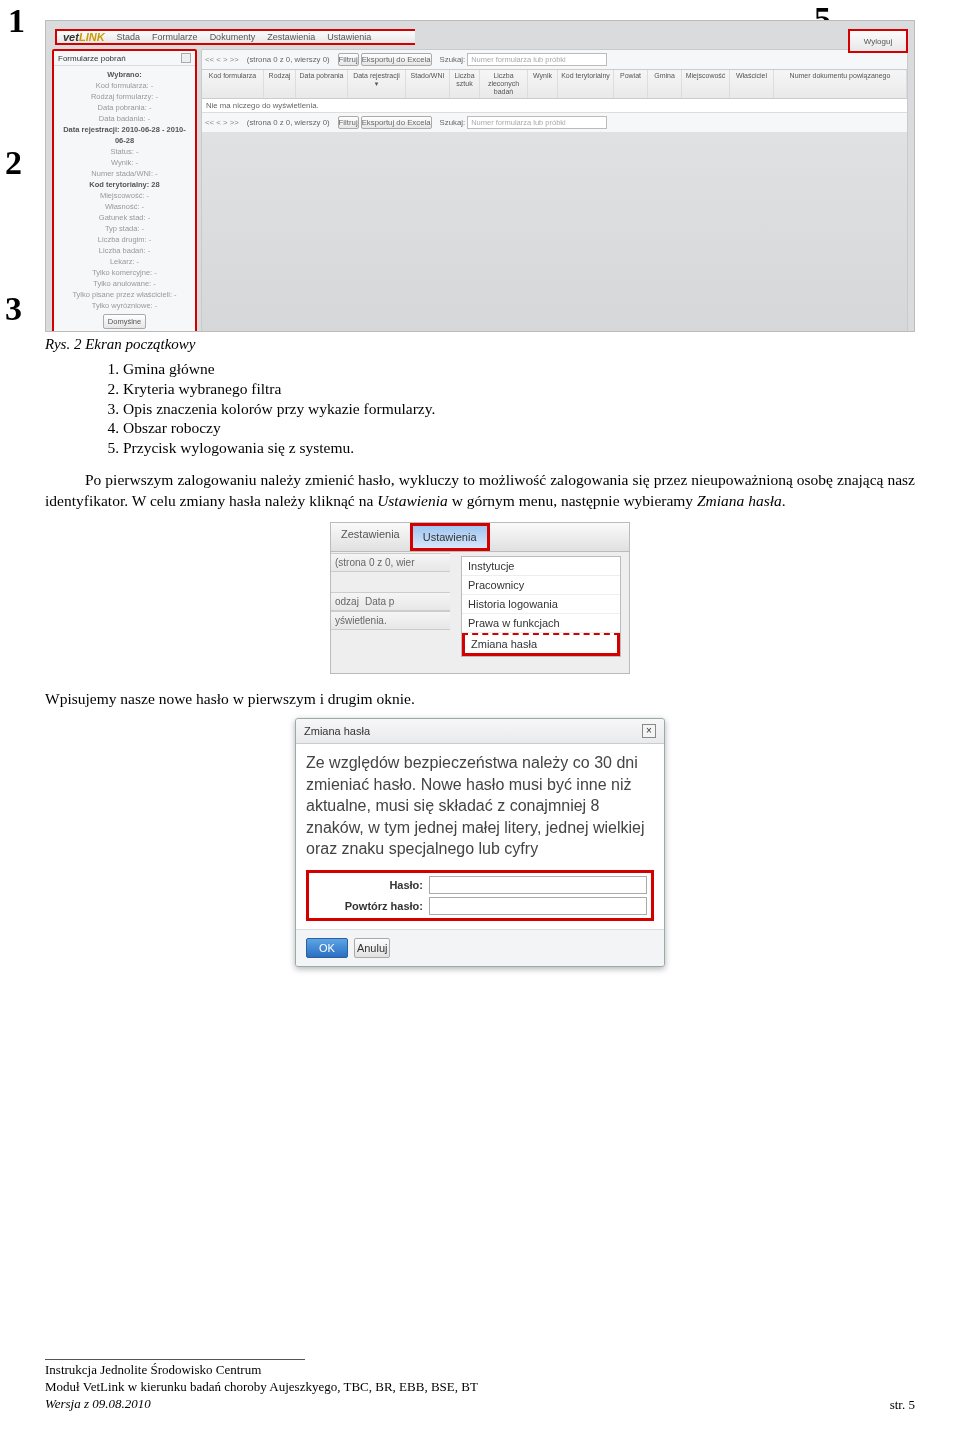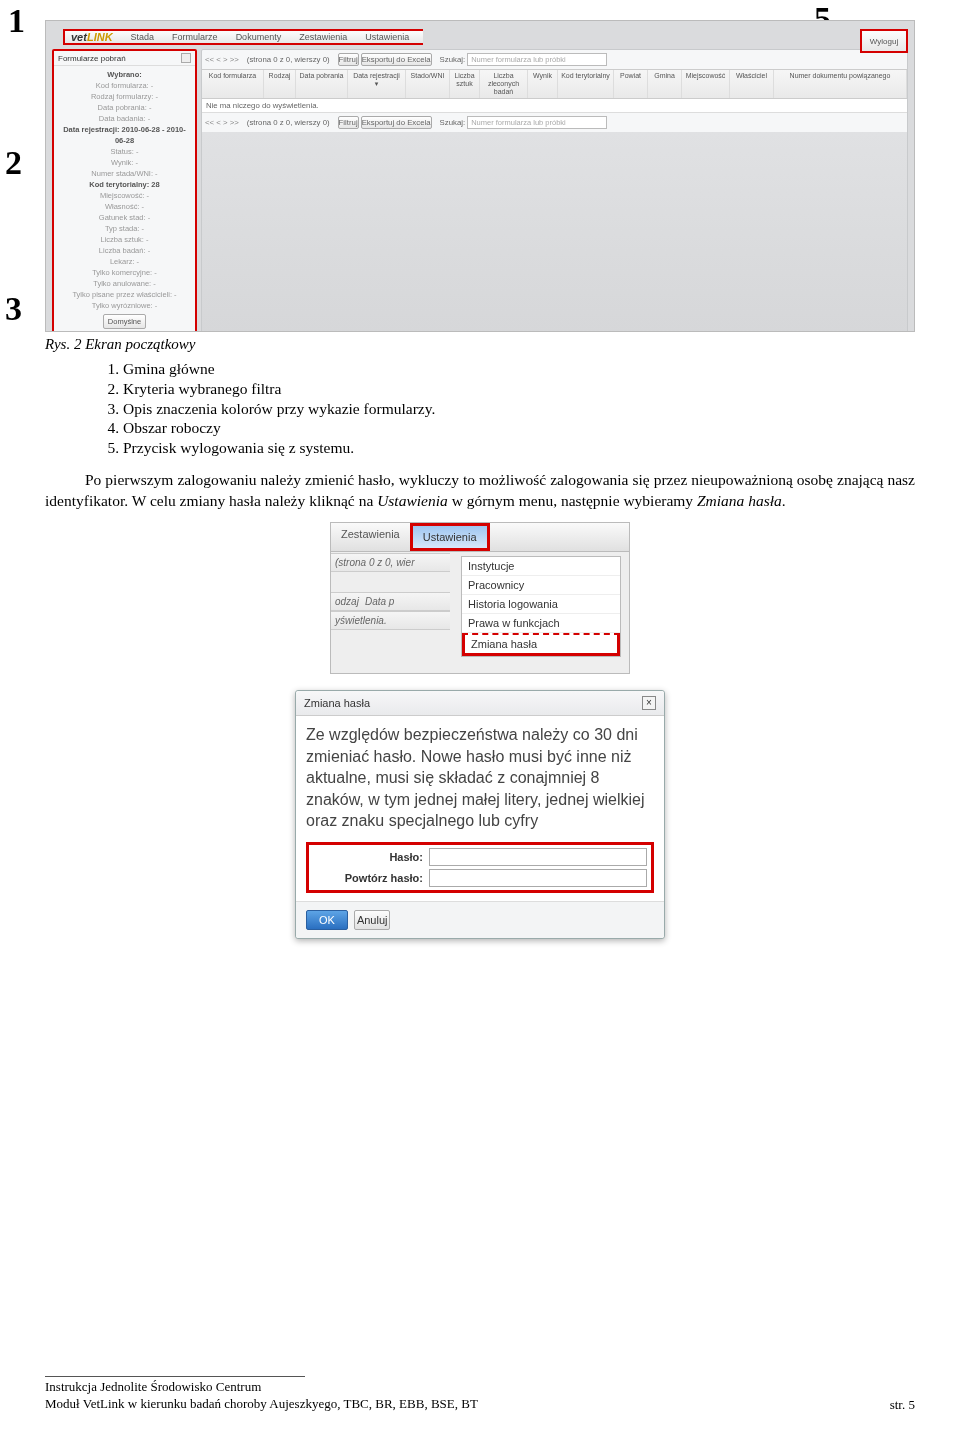--- a/index.html
+++ b/index.html
@@ -8,25 +8,25 @@
   .annot { position: absolute; font-family: Georgia, serif; font-weight: bold; font-size: 34px; color: #000; }
   .annot.a1 { left: 8px; top: 2px; }
   .annot.a2 { left: 5px; top: 144px; }
   .annot.a3 { left: 5px; top: 290px; }
   .annot.a4 { left: 476px; top: 156px; }
   .annot.a5 { left: 814px; top: 0; }
 
   
   .shot { background: #dadbdd; border: 1px solid #bbb; font-family: Verdana, Arial, sans-serif; font-size: 8.2px; color: #555; margin: 0 0 4px 0; position: relative; overflow: hidden; }
   .shot1 { height: 312px; display: flex; flex-direction: column; }
-  .topbar { display:flex; align-items:center; background: linear-gradient(#fcfcfc,#e8e8e8); border:2px solid #d40000; border-right:0; height:24px; padding:0 6px; gap:18px; width:360px; margin-left:17px; margin-top:8px; }
+  .topbar { display:flex; align-items:center; background: linear-gradient(#fcfcfc,#e8e8e8); border:2px solid #d40000; border-right:0; height:24px; padding:0 6px; gap:12px; width:360px; margin-left:9px; margin-top:8px; }
   .topbar .logo { font-weight:bold; font-style:italic; color:#333; font-size:11px; }
   .topbar .logo b { color:#c90; }
   .topbar .mitem { color:#555; font-size:9px; }
-  .logout-frame { position:absolute; right:6px; top:8px; width:48px; height:24px; border:2px solid #d40000; background:linear-gradient(#fcfcfc,#e8e8e8); display:flex; align-items:center; justify-content:center; font-size:8px; color:#555; }
+  .logout-frame { position:absolute; right:6px; top:8px; width:60px; height:24px; border:2px solid #d40000; background:linear-gradient(#fcfcfc,#e8e8e8); display:flex; align-items:center; justify-content:center; font-size:8px; color:#555; }
   .shot-body { display:flex; flex:1; padding:4px 6px 6px 6px; gap:4px; }
   .sidebar-col { width:145px; display:flex; flex-direction:column; gap:4px; }
   .panel { background:#f6f7f8; border:1px solid #c8cacc; border-radius:2px; }
   .filter-panel { border:2px solid #d40000;text-align:center; }
   .panel-head { font-size:8px; color:#333; padding:2px 4px; border-bottom:1px solid #ddd; display:flex; align-items:center; justify-content:space-between; }
   .panel-head .sq { width:10px; height:10px; border:1px solid #aaa; background:#eee; }
   .flist { padding:3px 4px; }
   .flist div { font-size:7.5px; color:#999; line-height:11px; }
   .flist .dark { color:#555; font-weight:bold; }
   .btn-def { margin-top:3px; border:1px solid #aaa; background:linear-gradient(#fff,#e6e6e6); font-size:7.5px; color:#555; padding:2px 4px; display:inline-block; border-radius:2px; }
@@ -47,21 +47,21 @@
   .para i { font-style: italic; }
 
   
   .shot2 { width: 300px; margin: 10px auto 16px auto; border: 1px solid #bbb; background:#eee; font-family: Verdana, Arial, sans-serif; font-size: 11px; position: relative; }
   .shot2 .tabs2 { display:flex; background:linear-gradient(#fafafa,#e0e0e0); border-bottom:1px solid #bbb; }
   .shot2 .tab2 { padding:5px 10px; color:#555; font-size:11px; }
   .shot2 .tab2.sel { border:3px solid #d40000; background:linear-gradient(#9fc6f0,#d7e7fa); color:#333; }
   .shot2 .drop { position:relative; margin:4px 0 0 130px; width:160px; border:1px solid #bbb; background:#fff; }
   .shot2 .ditem { padding:3px 6px; font-size:11px; color:#333; border-bottom:1px solid #eee; }
   .shot2 .ditem.hl { border:3px solid #d40000; border-top:2px dashed #d40000; }
-  .shot2 .left-fragments { position:absolute; left:0; top:30px; width:119px;font-style:italic; }
+  .shot2 .left-fragments { position:absolute; left:0; top:30px; width:119px; }
   .shot2 .frag { font-size:10px; color:#666; background:linear-gradient(#f5f5f5,#e7e7e7); border-top:1px solid #ccc; border-bottom:1px solid #ccc; padding:3px 4px; white-space:nowrap; overflow:hidden; }
   .shot2 .frag2 { display:flex; gap:6px; }
   .shot2-wrap { height: 150px; position: relative; overflow:hidden; }
 
   .para2 { font-size: 15.5px; margin: 10px 0; }
 
   
   .shot3 { width: 370px; margin: 6px auto 0 auto; border:1px solid #9aa; background:#fff; border-radius:3px; font-family: Verdana, Arial, sans-serif; font-size:11px; color:#333; box-shadow:0 2px 6px rgba(0,0,0,.3); }
   .shot3 .dlg-head { display:flex; justify-content:space-between; align-items:center; padding:5px 8px; border-bottom:1px solid #ccc; background:linear-gradient(#f7f7f8,#e9eaec); border-radius:3px 3px 0 0; }
   .shot3 .dlg-head .x { width:14px; height:14px; border:1px solid #888; background:#f4f4f4; text-align:center; line-height:11px; font-size:10px; }
@@ -117,21 +117,21 @@
           <div>Data badania: -</div>
           <div class="dark">Data rejestracji: 2010-06-28 - 2010-06-28</div>
           <div>Status: -</div>
           <div>Wynik: -</div>
           <div>Numer stada/WNI: -</div>
           <div class="dark">Kod terytorialny: 28</div>
           <div>Miejscowość: -</div>
           <div>Własność: -</div>
           <div>Gatunek stad: -</div>
           <div>Typ stada: -</div>
-          <div>Liczba sztuk: -</div>
+          <div>Liczba drugim: -</div>
           <div>Liczba badań: -</div>
           <div>Lekarz: -</div>
           <div>Tylko komercyjne: -</div>
           <div>Tylko anulowane: -</div>
           <div>Tylko pisane przez właścicieli: -</div>
           <div>Tylko wyrózniowe: -</div>
           <span class="btn-def">Domyślne</span>
         </div>
       </div>
 
@@ -214,20 +214,21 @@
     <div class="drop">
       <div class="ditem">Instytucje</div>
       <div class="ditem">Pracownicy</div>
       <div class="ditem">Historia logowania</div>
       <div class="ditem">Prawa w funkcjach</div>
       <div class="ditem hl">Zmiana hasła</div>
     </div>
   </div>
 </div>
 
+<p class="para2">Wpisujemy nasze nowe hasło w pierwszym i drugim oknie.</p>
 
 <div class="shot3">
   <div class="dlg-head">
     <span>Zmiana hasła</span>
     <span class="x">×</span>
   </div>
   <div class="dlg-body">
     <div class="dlg-text">Ze względów bezpieczeństwa należy co 30 dni zmieniać hasło. Nowe hasło musi być inne niż aktualne, musi się składać z conajmniej 8 znaków, w tym jednej małej litery, jednej wielkiej oraz znaku specjalnego lub cyfry</div>
     <div class="form-rows">
       <div class="form-row">
@@ -243,16 +244,17 @@
   <div class="dlg-btns">
     <span class="btn-ok">OK</span>
     <span class="btn-can">Anuluj</span>
   </div>
 </div>
 
 <div class="footer">
   <div class="hr"></div>
   <div class="ln">Instrukcja Jednolite Środowisko Centrum</div>
   <div class="ln">Moduł VetLink w kierunku badań choroby Aujeszkyego, TBC, BR, EBB, BSE, BT</div>
+  <div class="ln ver">Wersja z 09.08.2010</div>
   <div class="pg">str. 5</div>
 </div>
 
 </div>
 
 </body></html>

